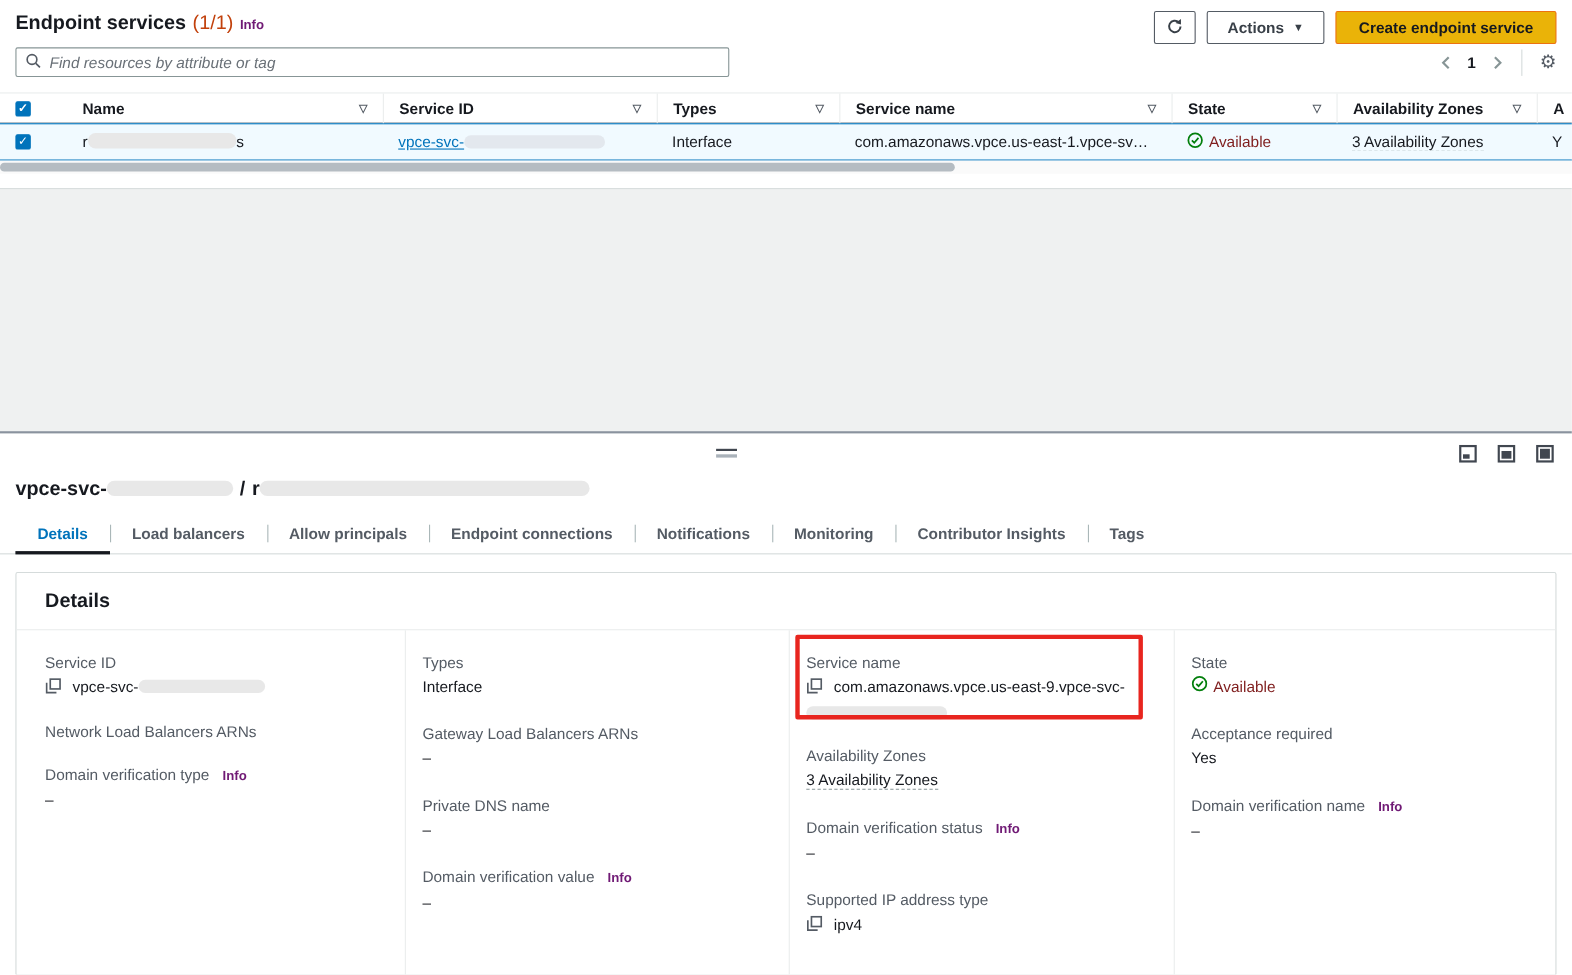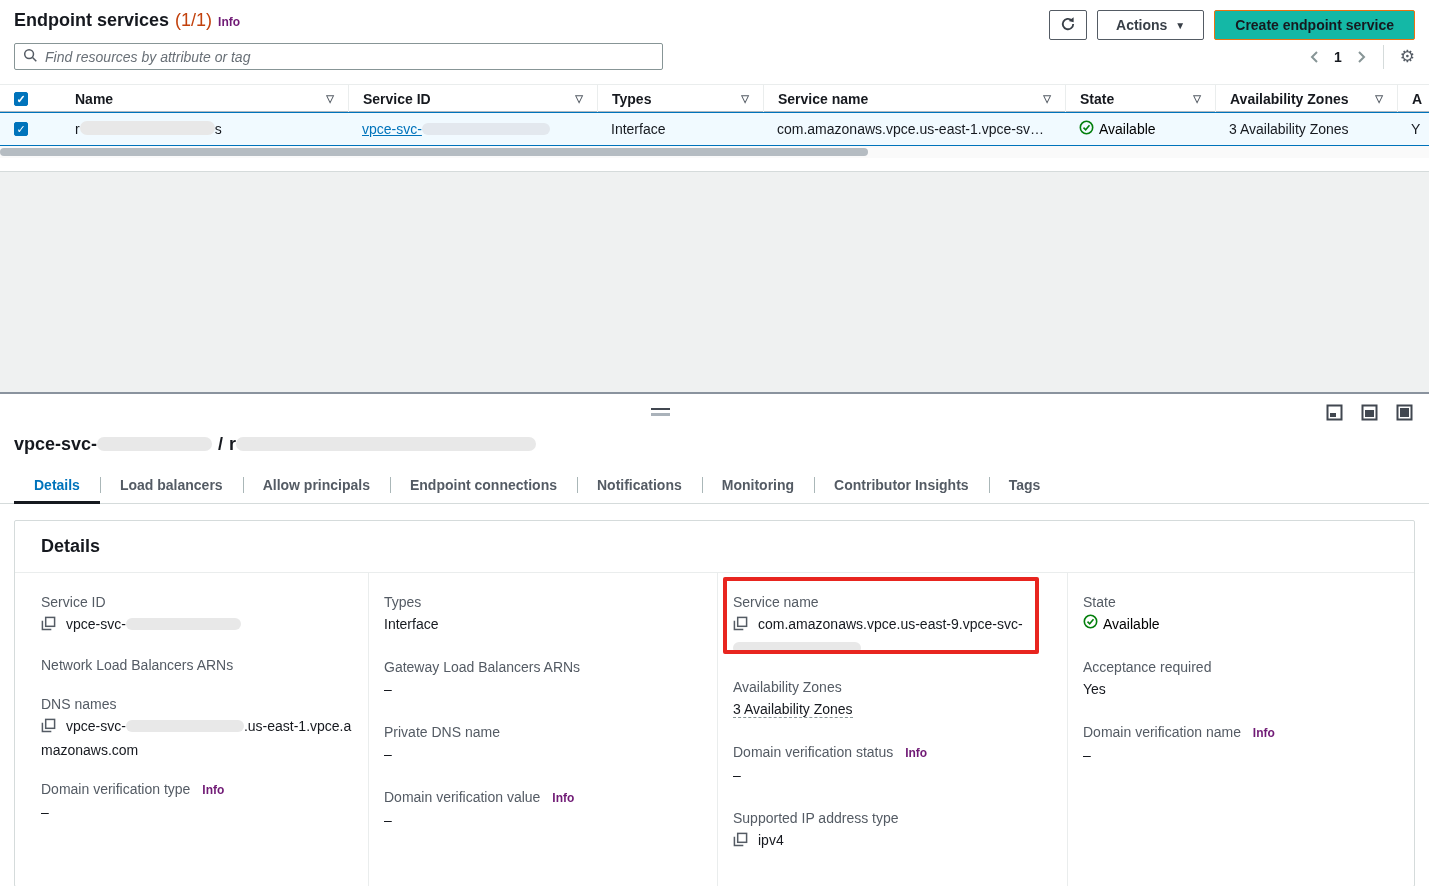--- a/index.html
+++ b/index.html
@@ -10,21 +10,21 @@
   .top-section { position:relative; height:171px; background:#fff; }
   .title-row { display:flex; align-items:flex-start; justify-content:space-between; padding:10px 14px 0 14px; }
   .page-title { font-size:18px; font-weight:bold; display:flex; align-items:baseline; gap:6px; }
   .page-title .count { font-weight:normal; color:#c2410c; }
   .info-link { color:#701a75; font-size:12px; font-weight:bold; cursor:pointer; }
   .btn-row { display:flex; gap:10px; align-items:center; }
   .btn { border:1px solid #545b64; border-radius:2px; background:#fff; height:30px;
          display:flex; align-items:center; justify-content:center; gap:8px;
          font-weight:bold; color:#383f47; font-size:14px; cursor:pointer; padding:0 18px; }
   .btn.icon-only { width:38px; padding:0; }
-  .btn.primary { background:#14b8a6; border-color:#ec7211; color:#16191f; padding:0 20px; }
+  .btn.primary { background:#eab308; border-color:#ec7211; color:#16191f; padding:0 20px; }
   .caret { font-size:10px; color:#383f47; }
 
   .search-row { position:absolute; left:14px; right:14px; top:43px; display:flex; justify-content:space-between; align-items:center; }
   .search-box { width:649px; height:27px; border:1px solid #879596; border-radius:2px; background:#fff;
                 display:flex; align-items:center; padding:0 8px; gap:7px; }
   .search-box input { border:none; outline:none; flex:1; font-style:italic; font-size:14px; color:#16191f;
                       font-family:"Liberation Sans", sans-serif; background:transparent; }
   .search-box input::placeholder { color:#697077; font-style:italic; }
   .pager { display:flex; align-items:center; gap:14px; }
   .pager .page-num { font-weight:bold; }
@@ -41,21 +41,21 @@
   .th + .th { border-left:1px solid #eaeded; }
   .cb-cell { display:flex; align-items:center; justify-content:flex-start; padding-left:14px; height:100%; }
   .checkbox { width:14px; height:14px; background:#0073bb; border:1px solid #0073bb; border-radius:2px;
               color:#fff; font-size:11px; line-height:13px; text-align:center; cursor:pointer; }
   .tbl-row { height:34px; background:#f1faff; border-bottom:1px solid #0073bb; font-size:14px; }
   .td { padding-left:14px; overflow:hidden; white-space:nowrap; }
   .link { color:#0073bb; text-decoration:underline; cursor:pointer; }
   .redact { display:inline-block; height:12px; border-radius:7px; background:#e8e8e8; vertical-align:-1px; }
   .redact.tall { height:14px; }
   .dashed-link { border-bottom:1px dashed #879596; cursor:pointer; }
-  .state-ok { color:#000000; display:inline-flex; align-items:center; gap:5px;justify-content:flex-end; }
+  .state-ok { color:#7f1d1d; display:inline-flex; align-items:center; gap:5px;justify-content:flex-end; }
   .hscroll { height:12px; background:#fafafa; padding:2px 0; }
   .hscroll .thumb { height:8px; width:868px; background:#b5bcc2; border-radius:4px; cursor:grab; }
   .tbl-bottom { height:14px; background:#fff; border-bottom:1px solid #d5dbdb; }
 
   .gray-gap { height:221px; background:#eff1f1; }
 
   
   .panel { position:relative; height:614px; background:#fff; border-top:2px solid #8a939e; }
   .drag-handle { position:absolute; left:651px; top:14px; width:19px; cursor:row-resize; }
   .drag-handle .l1 { height:2px; background:#414750; margin-bottom:3px; }
@@ -274,31 +274,20 @@
                   <rect x="5" y="1.5" width="9.5" height="9.5" fill="none" stroke="#545b64" stroke-width="1.6"></rect>
                   <path d="M11 14.5 H1.5 V5" fill="none" stroke="#545b64" stroke-width="1.6"></path>
                 </svg>
             </span><span>vpce-svc-</span><span class="redact" style="width:115px;"></span>
           </div>
         </div>
         <div class="field">
           <div class="field-label">Network Load Balancers ARNs</div>
         </div>
         <div class="field">
-          <div class="field-label">DNS names</div>
-          <div class="field-value">
-            <span class="copy-ic">
-              <svg width="15" height="15" viewBox="0 0 16 16">
-                  <rect x="5" y="1.5" width="9.5" height="9.5" fill="none" stroke="#545b64" stroke-width="1.6"></rect>
-                  <path d="M11 14.5 H1.5 V5" fill="none" stroke="#545b64" stroke-width="1.6"></path>
-                </svg>
-            </span><span>vpce-svc-</span><span class="redact" style="width:118px;"></span><span>.us-east-1.vpce.amazonaws.com</span>
-          </div>
-        </div>
-        <div class="field">
           <div class="field-label">
             <span>Domain verification type</span>
             <span class="info-link">Info</span>
           </div>
           <div class="field-value">–</div>
         </div>
       </div>
 
       <div class="col">
         <div class="field">

